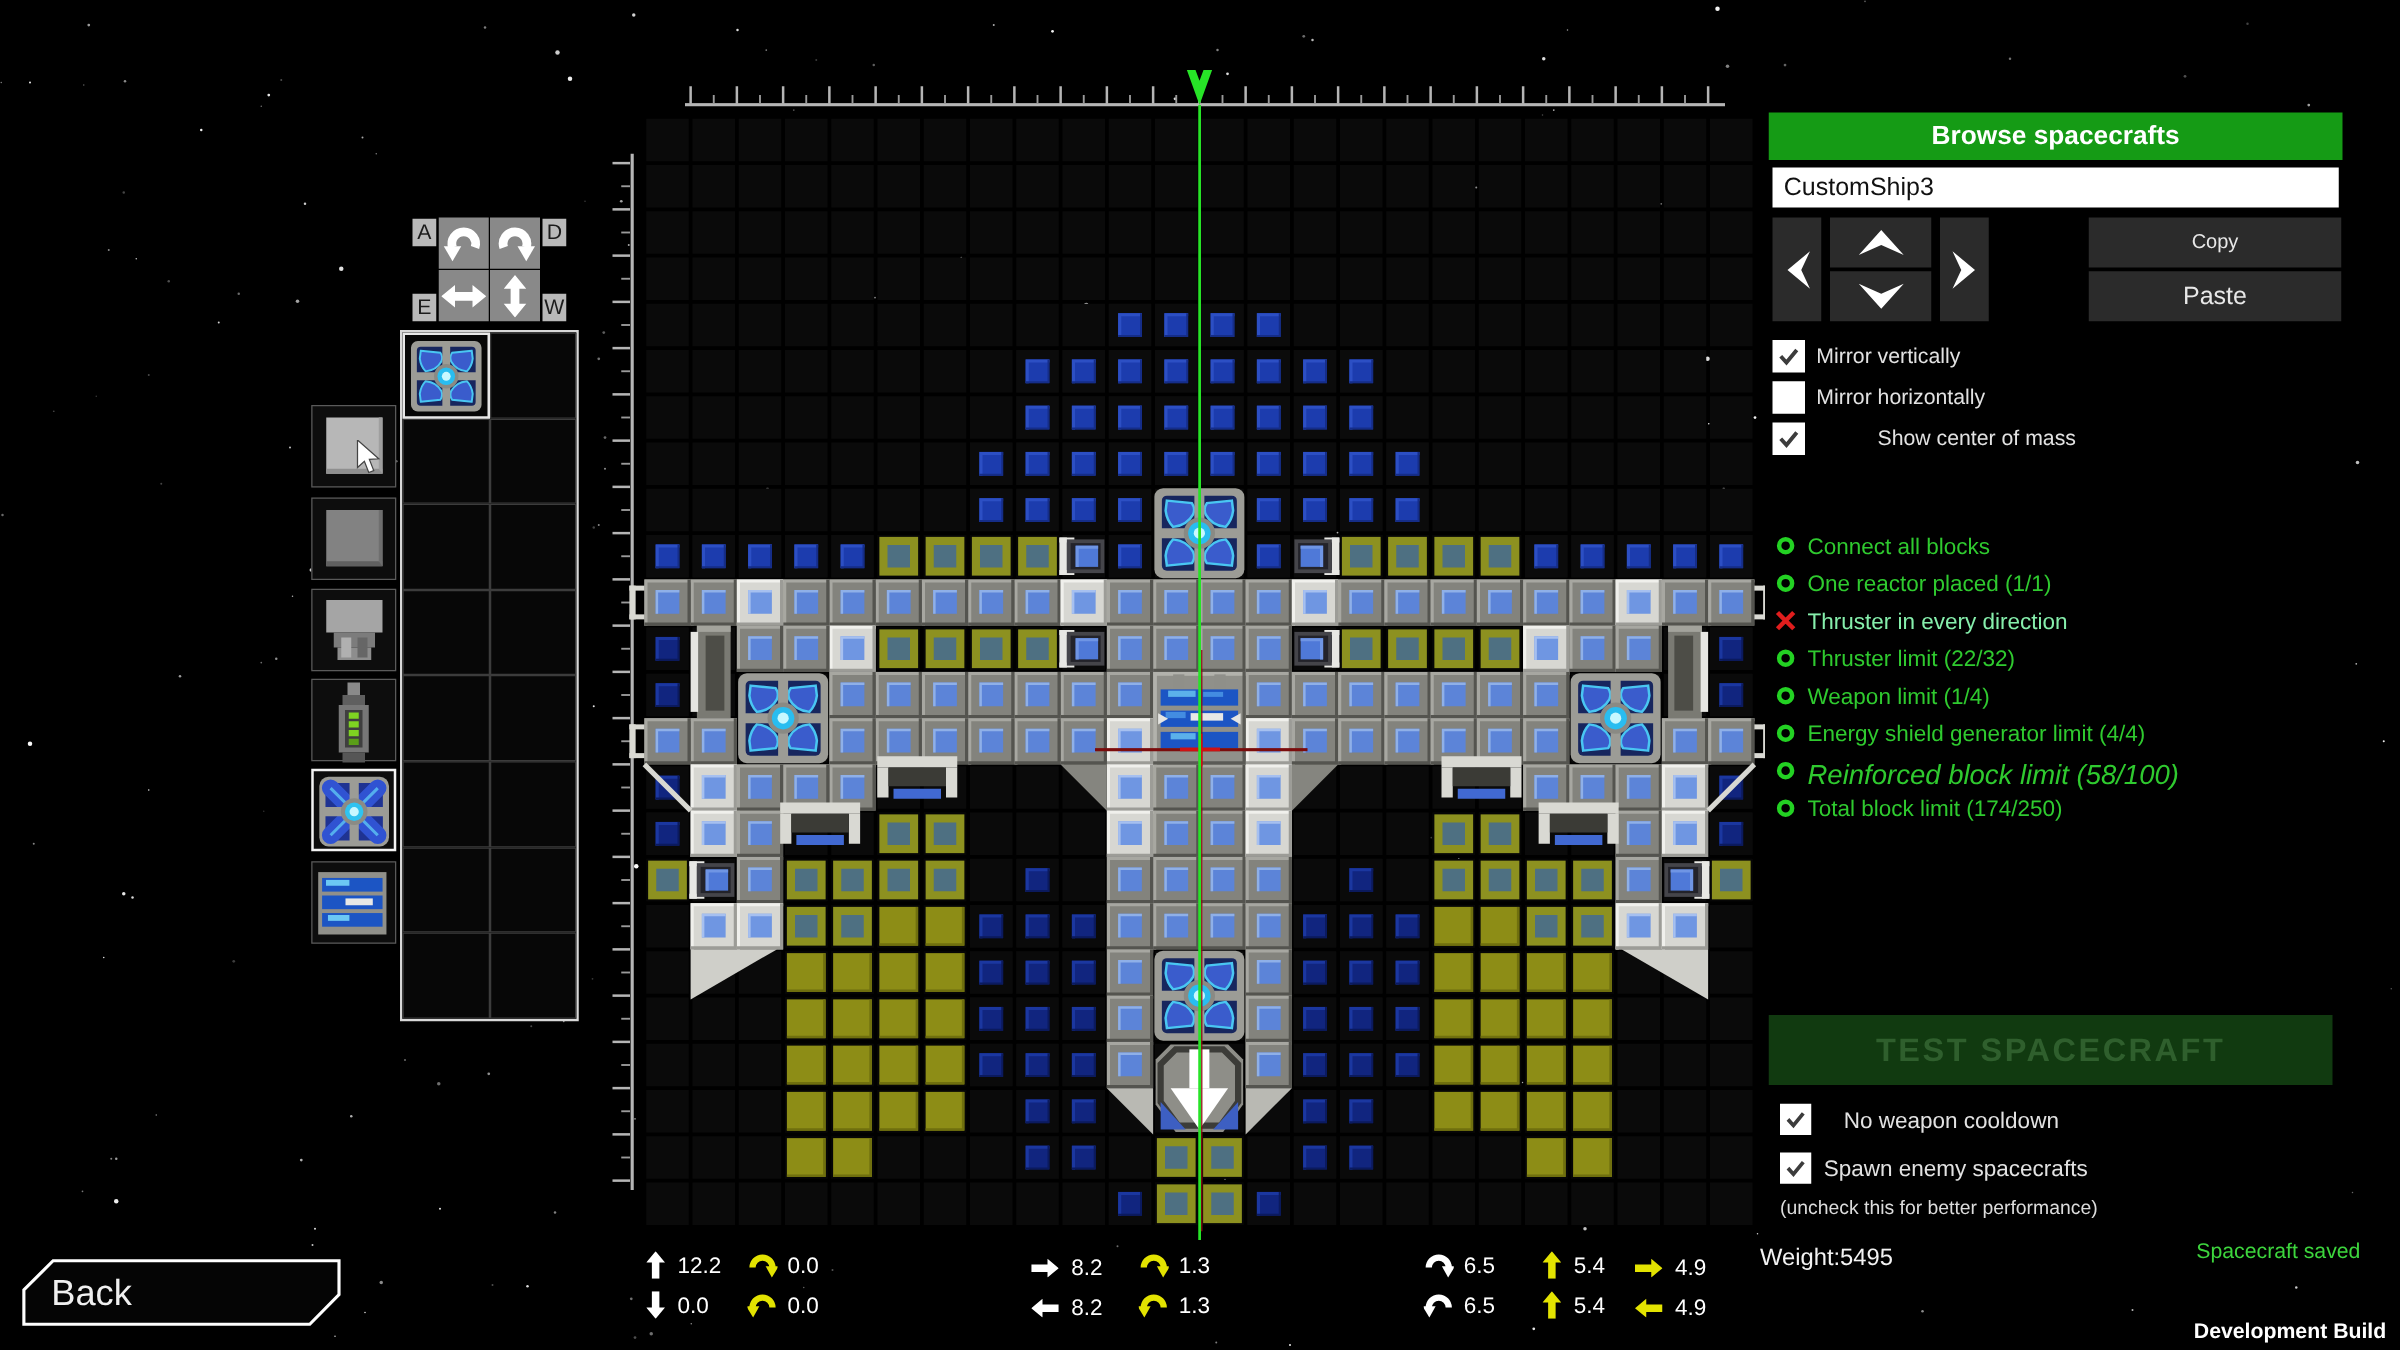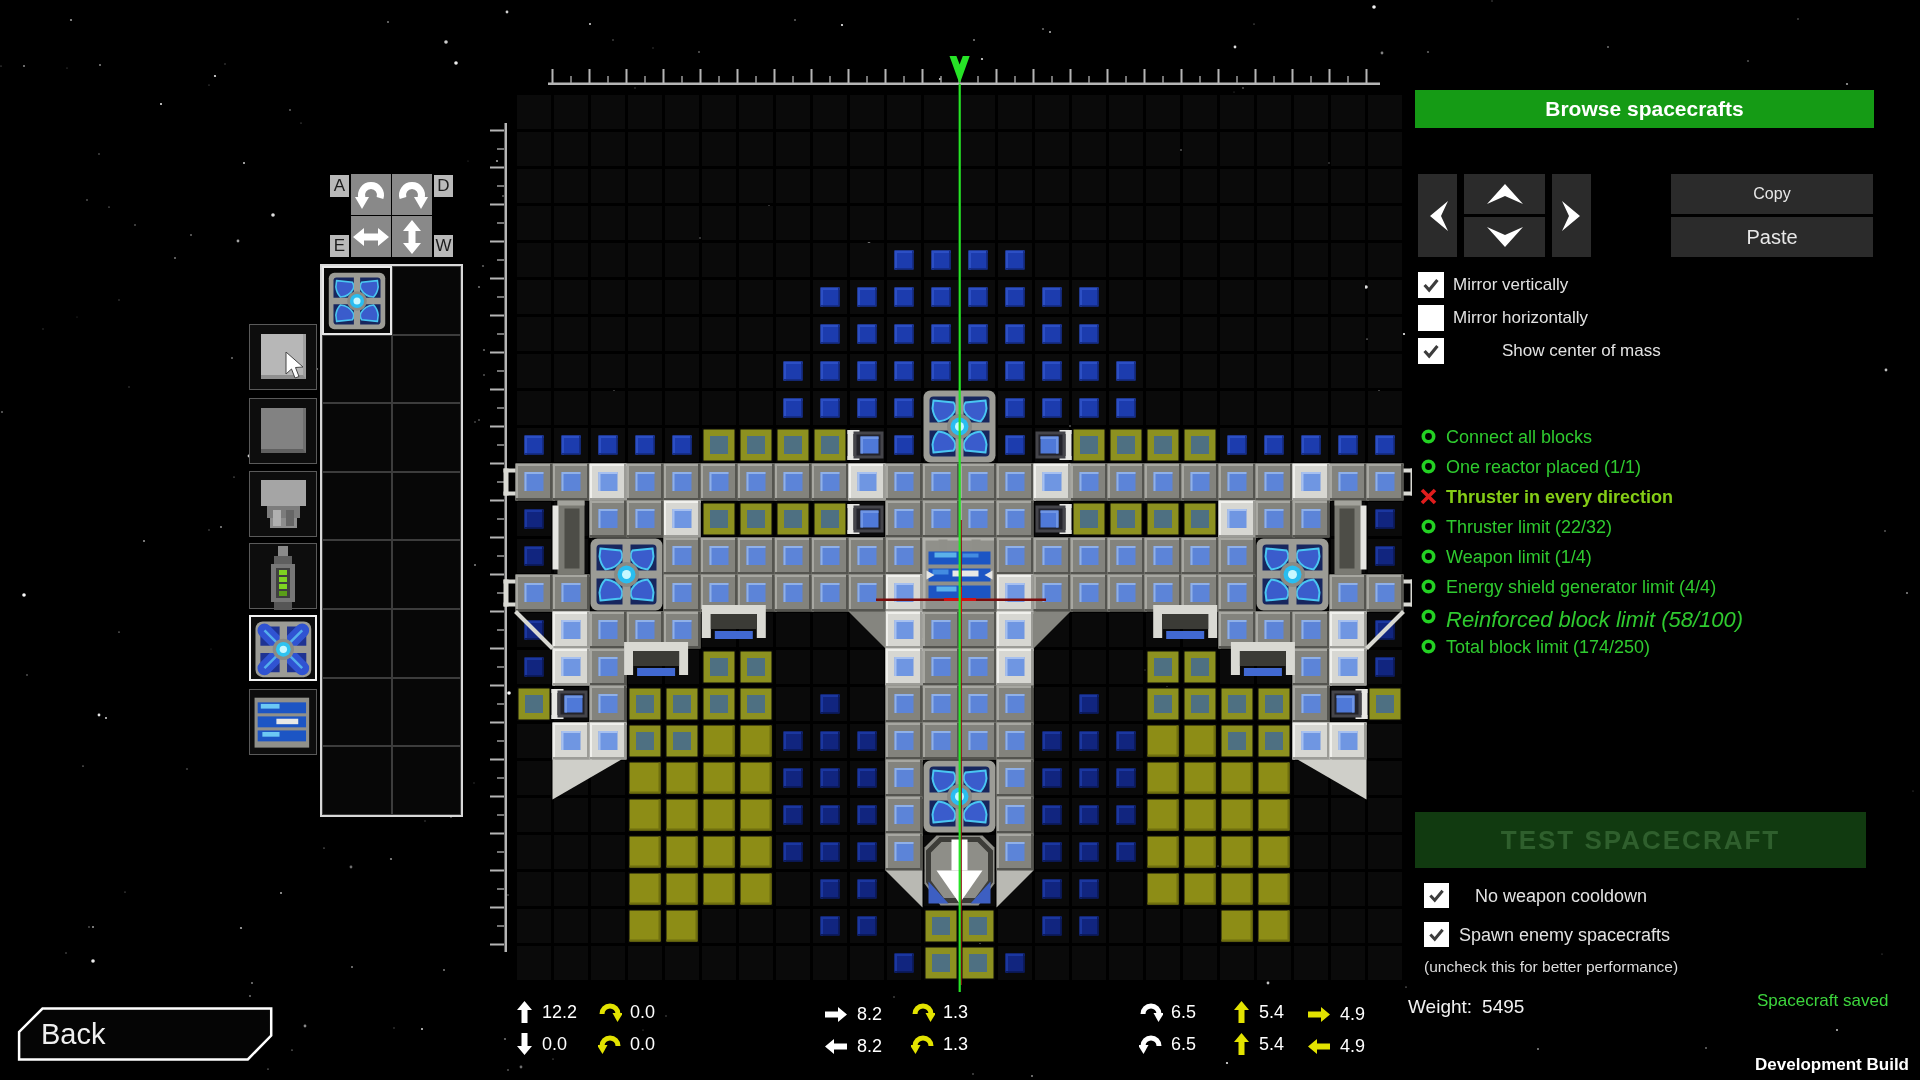--- a/index.html
+++ b/index.html
@@ -1652,20 +1652,21 @@
       </defs>
     </svg>
 <svg class="abs" style="left:284px;top:352px" width="24" height="30">
       <path d="M2,0 L2,22 L7.5,17 L11,26 L15,24.5 L11.5,15.5 L19,15 Z" fill="#fff" stroke="#444" stroke-width="1"></path>
     </svg>
 
 <div class="abs" style="left:1412px;top:86px;width:466px;height:892px;background:#000;"></div>
 
 <div class="abs" style="left:1415px;top:90px;width:459px;height:38px;background:#159b15;color:#fff;font-weight:bold;font-size:21px;display:flex;align-items:center;justify-content:center;">Browse spacecrafts</div>
 
+<div class="abs" style="left:1418px;top:134px;width:453px;height:32px;background:#fff;color:#111;font-size:20px;display:flex;align-items:center;padding-left:9px;">CustomShip3</div>
 
 <div class="btn abs" style="left:1418px;top:174px;width:39px;height:83px;">
       <svg width="24" height="32" viewBox="0 0 24 32">
         <path d="M22,1 L4,16 L22,31 L15,16 Z" fill="#fff"></path>
       </svg>
     </div>
 
 <div class="btn abs" style="left:1464px;top:174px;width:81px;height:40px;">
       <svg width="40" height="24" viewBox="0 0 40 24">
         <path d="M2,22 L20,2 L38,22 L20,14 Z" fill="#fff"></path>
@@ -1708,21 +1709,21 @@
         <circle cx="8.5" cy="8.5" r="5.2" fill="none" stroke="#23d123" stroke-width="3.6"></circle>
       </svg>
       <div class="abs" style="left:26px;top:0px;font-size:18px;color:#2fca2f;white-space:nowrap;">Connect all blocks</div>
       <svg width="17" height="17" style="position:absolute;left:0;top:31px">
         <circle cx="8.5" cy="8.5" r="5.2" fill="none" stroke="#23d123" stroke-width="3.6"></circle>
       </svg>
       <div class="abs" style="left:26px;top:30px;font-size:18px;color:#2fca2f;white-space:nowrap;">One reactor placed (1/1)</div>
       <svg width="17" height="17" style="position:absolute;left:0;top:61px">
         <path d="M2,2 L15,15 M15,2 L2,15" stroke="#e01d1d" stroke-width="3.6"></path>
       </svg>
-      <div class="abs" style="left:26px;top:60px;font-size:18px;color:#84cc16;white-space:nowrap;font-weight:bold;">Thruster in every direction</div>
+      <div class="abs" style="left:26px;top:60px;font-size:18px;color:#86efac;white-space:nowrap;">Thruster in every direction</div>
       <svg width="17" height="17" style="position:absolute;left:0;top:91px">
         <circle cx="8.5" cy="8.5" r="5.2" fill="none" stroke="#23d123" stroke-width="3.6"></circle>
       </svg>
       <div class="abs" style="left:26px;top:90px;font-size:18px;color:#2fca2f;white-space:nowrap;">Thruster limit (22/32)</div>
       <svg width="17" height="17" style="position:absolute;left:0;top:121px">
         <circle cx="8.5" cy="8.5" r="5.2" fill="none" stroke="#23d123" stroke-width="3.6"></circle>
       </svg>
       <div class="abs" style="left:26px;top:120px;font-size:18px;color:#2fca2f;white-space:nowrap;">Weapon limit (1/4)</div>
       <svg width="17" height="17" style="position:absolute;left:0;top:151px">
         <circle cx="8.5" cy="8.5" r="5.2" fill="none" stroke="#23d123" stroke-width="3.6"></circle>
@@ -1747,21 +1748,21 @@
     </div><div class="abs lbl" style="left:1459px;top:886px;font-size:18px;margin-left:16px;">No weapon cooldown</div>
 
 <div class="cb" style="left:1424px;top:922px;width:25px;height:25px;">
       <svg width="21" height="21" viewBox="0 0 24 24">
         <path d="M5,12 L10,17.5 L19,6.5" stroke="#3c3c3c" stroke-width="3.4" fill="none"></path>
       </svg>
     </div><div class="abs lbl" style="left:1459px;top:925px;font-size:18px;">Spawn enemy spacecrafts</div>
 
 <div class="abs" style="left:1424px;top:958px;font-size:15.5px;color:#dcdcdc;">(uncheck this for better performance)</div>
 
-<div class="abs" style="left:1408px;top:996px;font-size:19px;color:#f2f2f2;">Weight:<span style="margin-left:10px">5495</span></div>
+<div class="abs" style="left:1408px;top:996px;font-size:19px;color:#f2f2f2;">Weight:<span style="margin-left:0">5495</span></div>
 
 <div class="abs" style="left:1757px;top:991px;font-size:17px;color:#3dd53d;">Spacecraft saved</div>
 
 <div class="abs" style="right:11px;top:1055px;font-size:17px;font-weight:bold;color:#fff;white-space:nowrap;">Development Build</div>
 
 <div class="abs" style="left:517px;top:1001px;display:flex;align-items:center;">
       <svg width="15" height="22" viewBox="0 0 15 22">
         <path d="M7.5,0 L15,9 H10.5 V22 H4.5 V9 H0 Z" fill="#ffffff"></path>
       </svg>
       <span style="color:#fff;font-size:18px;margin-left:10px">12.2</span>

